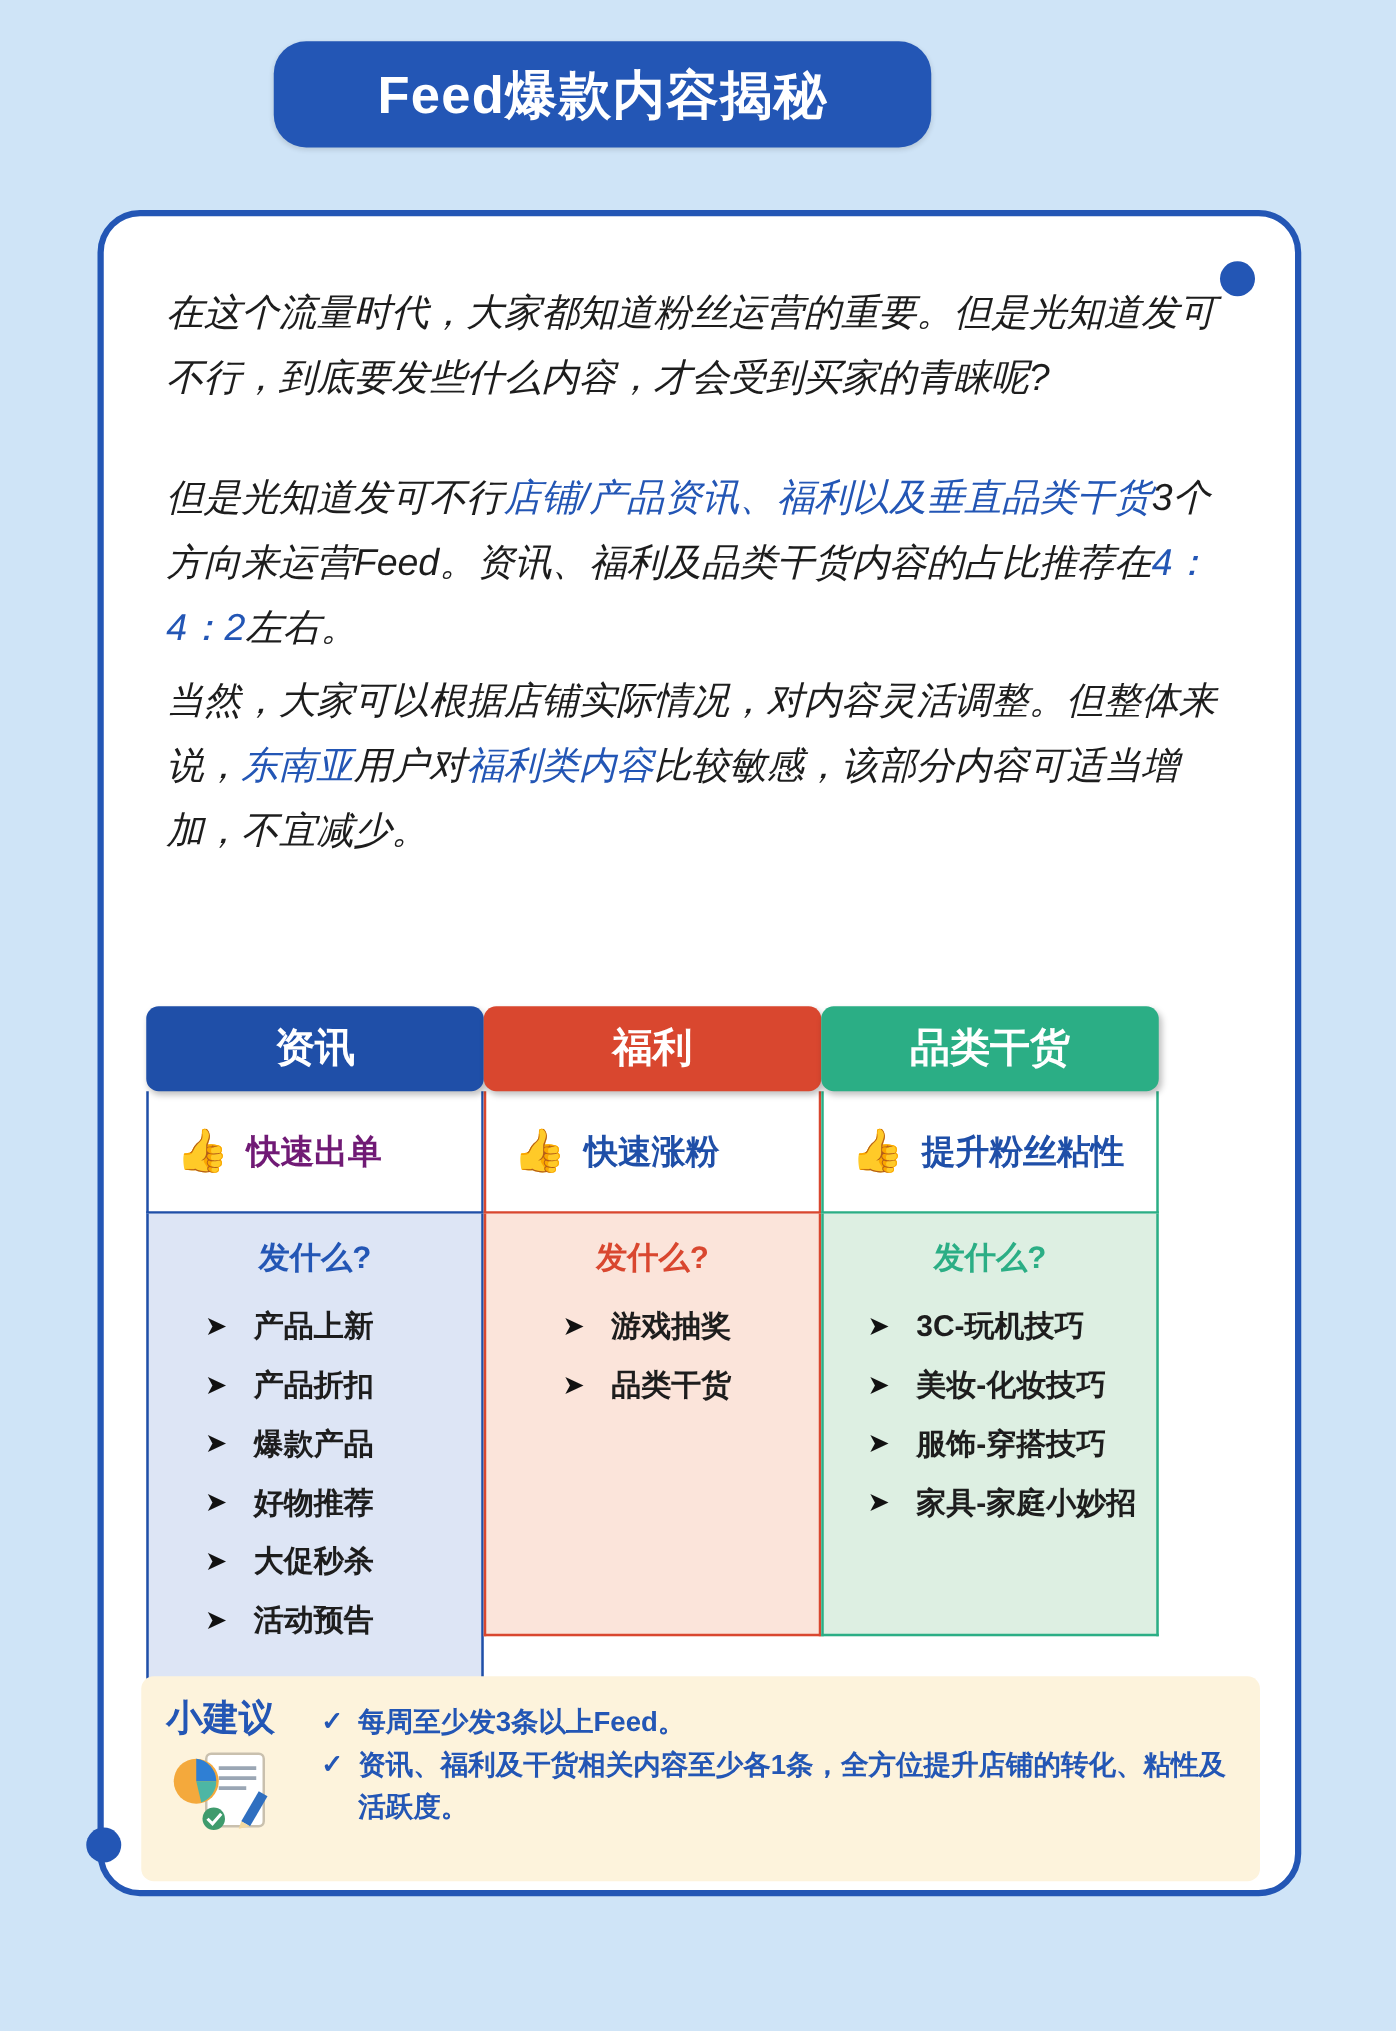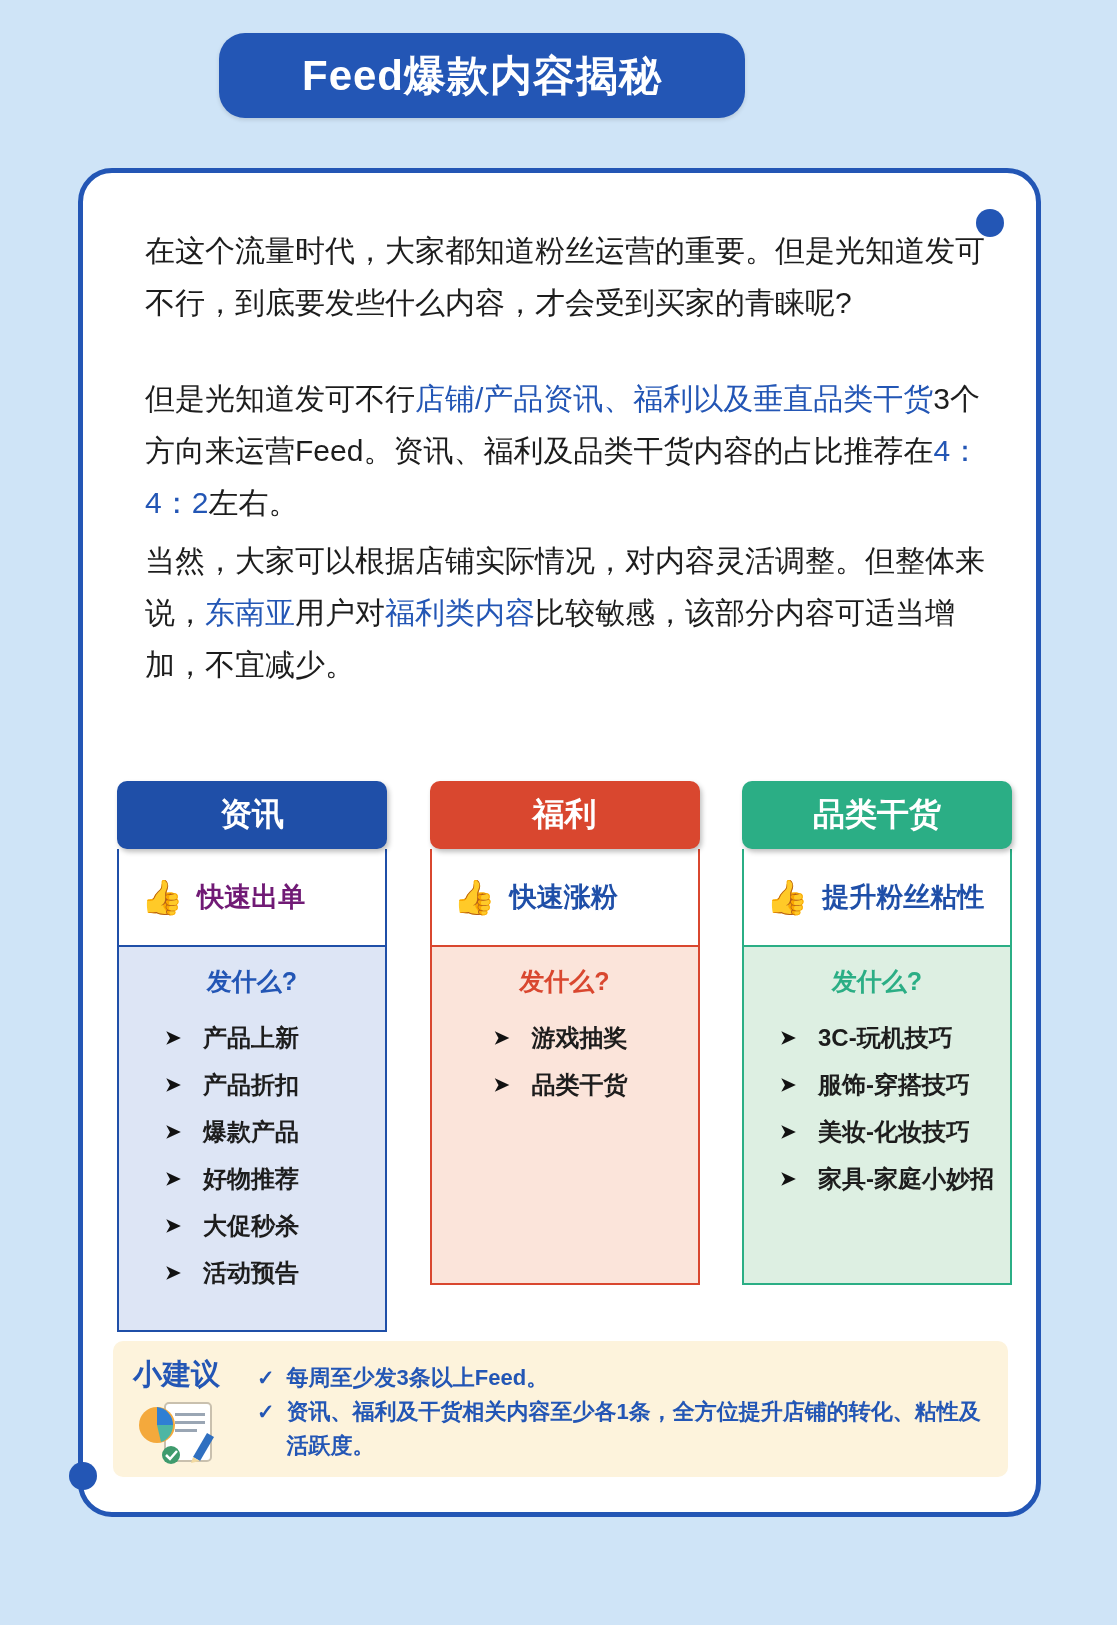--- a/index.html
+++ b/index.html
@@ -61,33 +61,32 @@
   
   .paras {
     position: absolute;
     left: 50px;
     top: 52px;
     width: 860px;
     font-size: 30px;
     line-height: 52px;
     color: #1d1d1d;
   }
-  .para { margin: 0 0 0 12px; }
+  .para { margin: 0 0 0 0; font-style: italic; }
   .para + .para { margin-top: 44px; }
   .para.tight + .para.tight { margin-top: 6px; }
   .hl { color: #2356b5; }
 
   
   .cols {
     position: absolute;
     left: 34px;
-    top: 608px;
+    top: 632px;
     width: 895px;
     display: flex;
-    justify-content: space-between;
   }
   .col { width: 270px; }
 
   .col-head {
     height: 68px;
     border-radius: 10px;
     display: flex;
     align-items: center;
     justify-content: center;
     color: #fff;
@@ -172,21 +171,21 @@
   .spacer-a { height: 0px; }
   .spacer-b { height: 141px; }
   .spacer-c { height: 47px; }
 
   
   .tipbox {
     position: absolute;
     left: 30px;
     top: 1168px;
     width: 895px;
-    height: 136px;
+    height: 164px;
     background: #fdf3dc;
     border-radius: 10px;
     box-sizing: border-box;
     display: flex;
     padding: 14px 16px 0 14px;
   }
   .tip-left { width: 130px; flex: 0 0 130px; position: relative; }
   .tip-title {
     color: #2356b5;
     font-size: 29px;
@@ -275,22 +274,22 @@
         <span>品类干货</span>
       </div>
       <div class="col-mid mid-c">
         <span class="thumb">👍</span>
         <span class="mid-label">提升粉丝粘性</span>
       </div>
       <div class="col-body body-c">
         <div class="what what-c">发什么?</div>
         <ul class="bullets">
           <li>3C-玩机技巧</li>
+          <li>美妆-化妆技巧</li>
           <li>服饰-穿搭技巧</li>
-          <li>美妆-化妆技巧</li>
           <li>家具-家庭小妙招</li>
         </ul>
         <div class="spacer-c"></div>
       </div>
     </div>
 
   </div>
 
   <div class="tipbox">
     <div class="tip-left">

